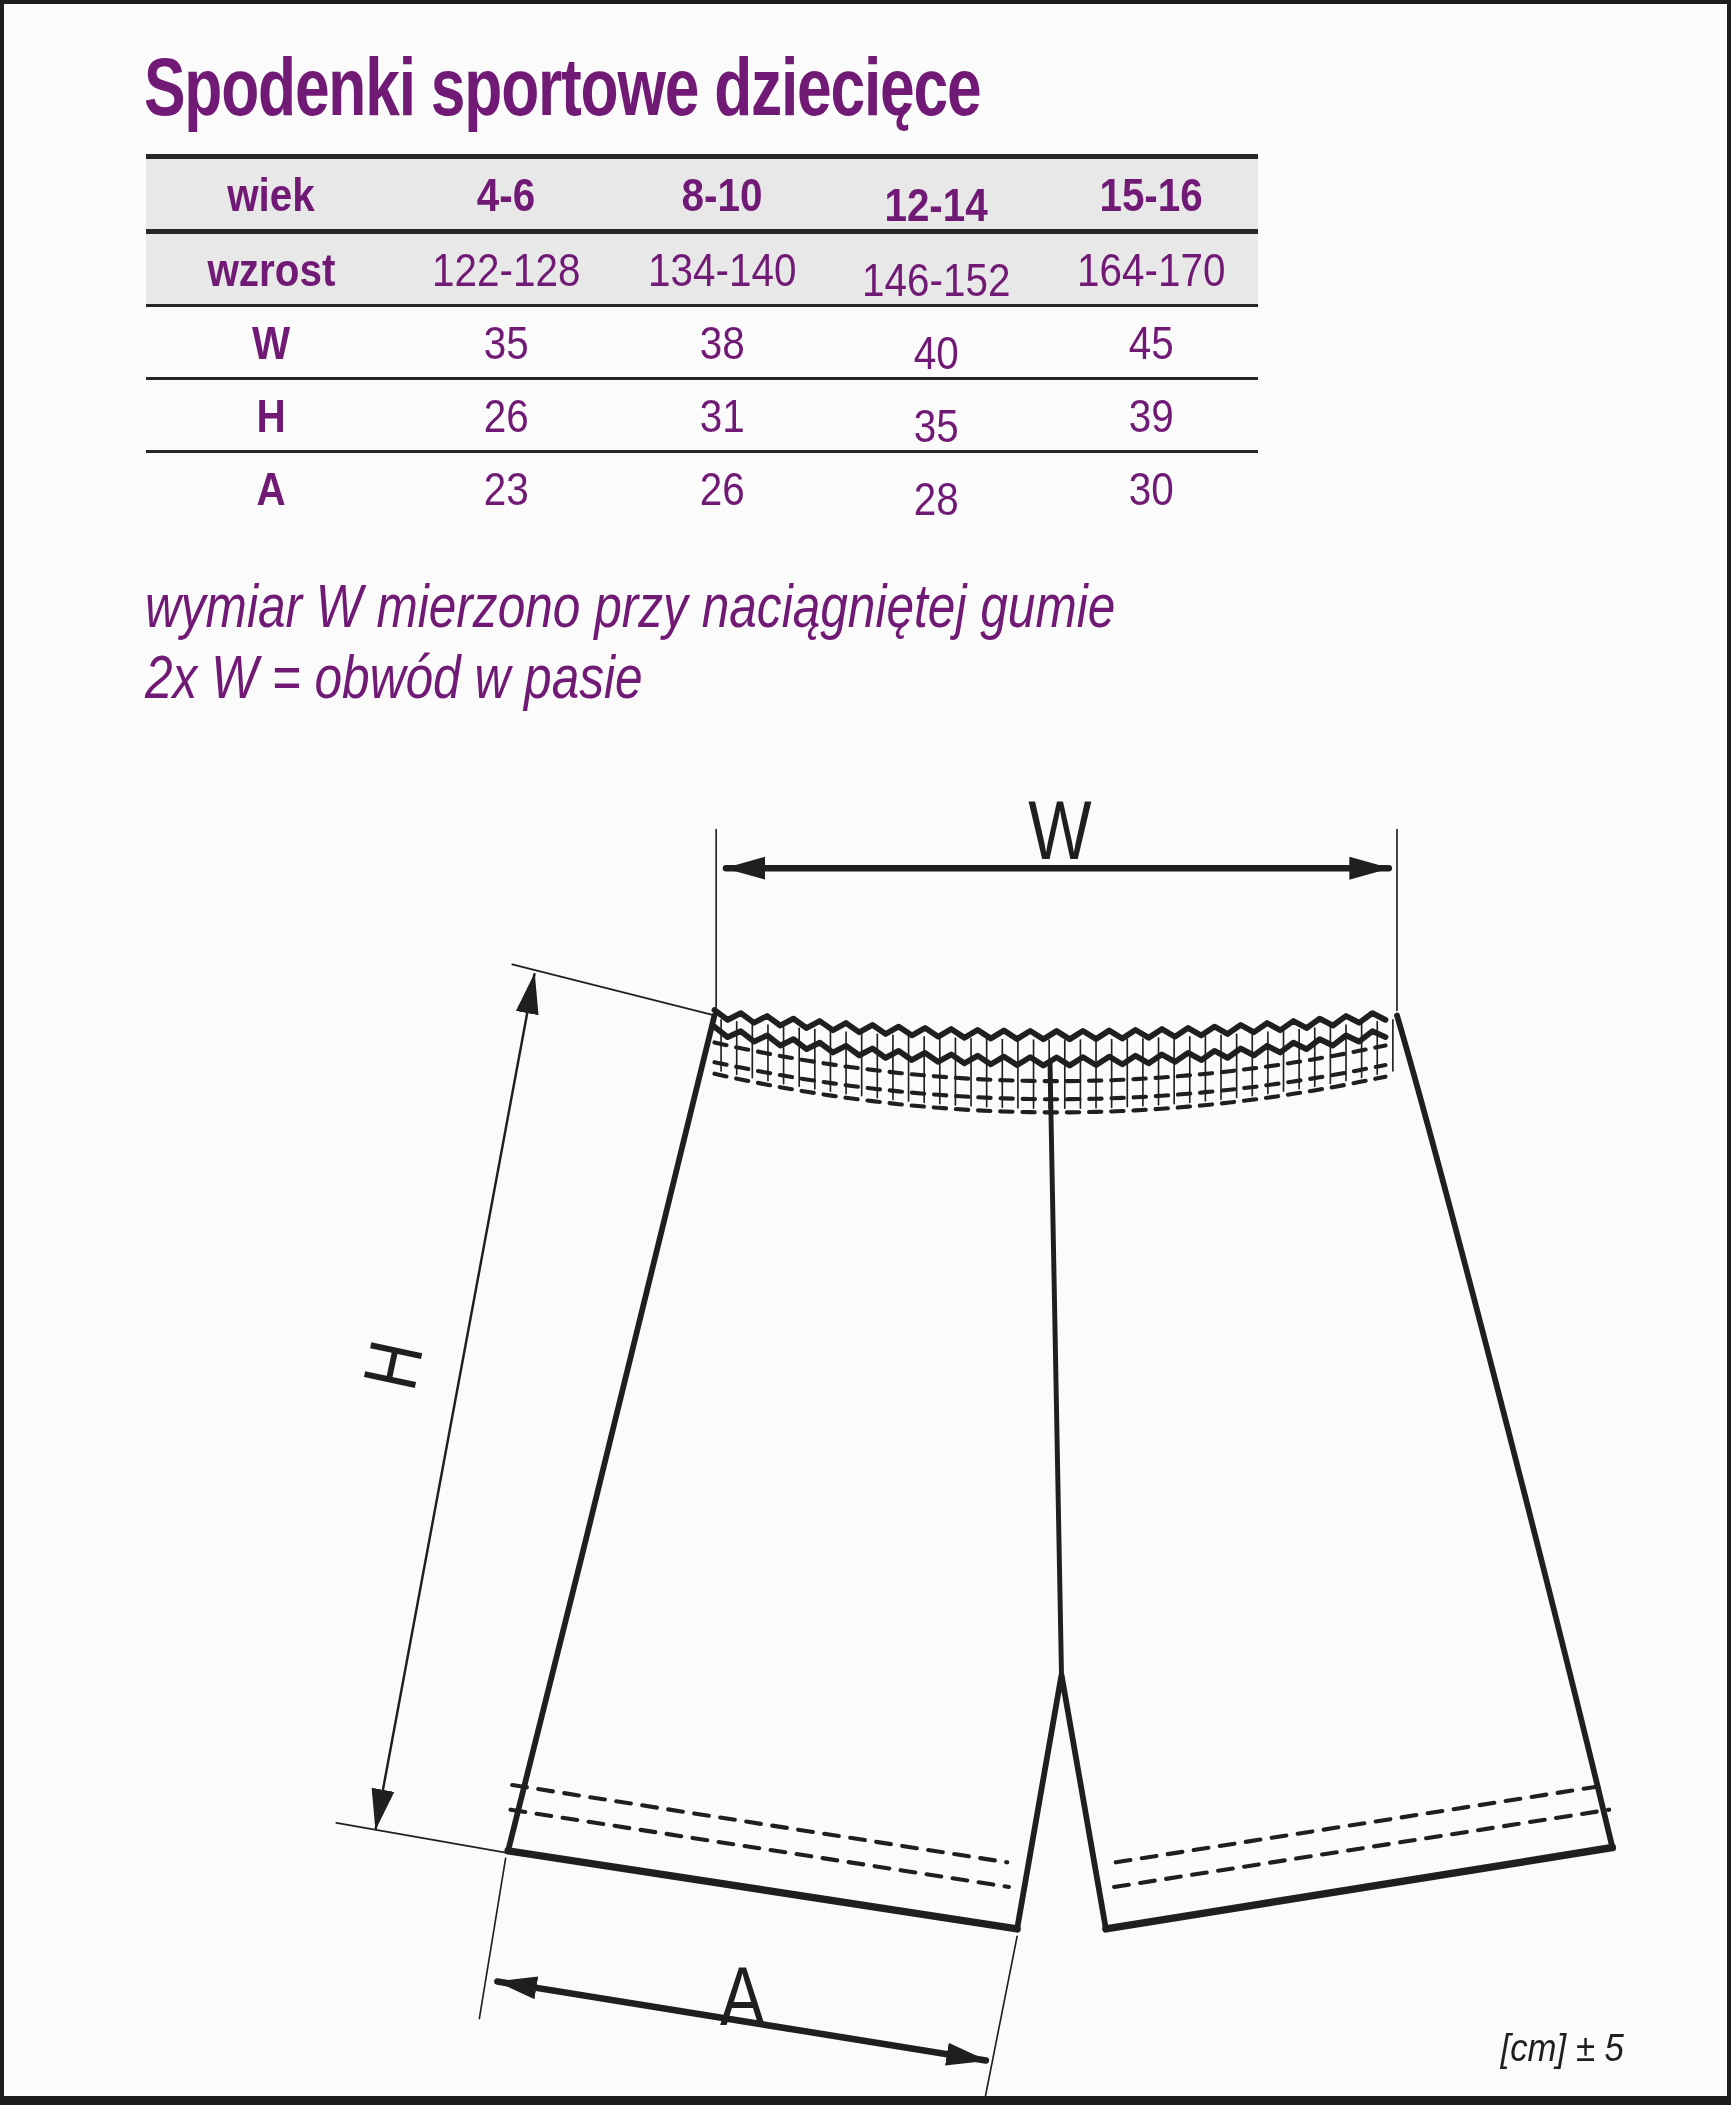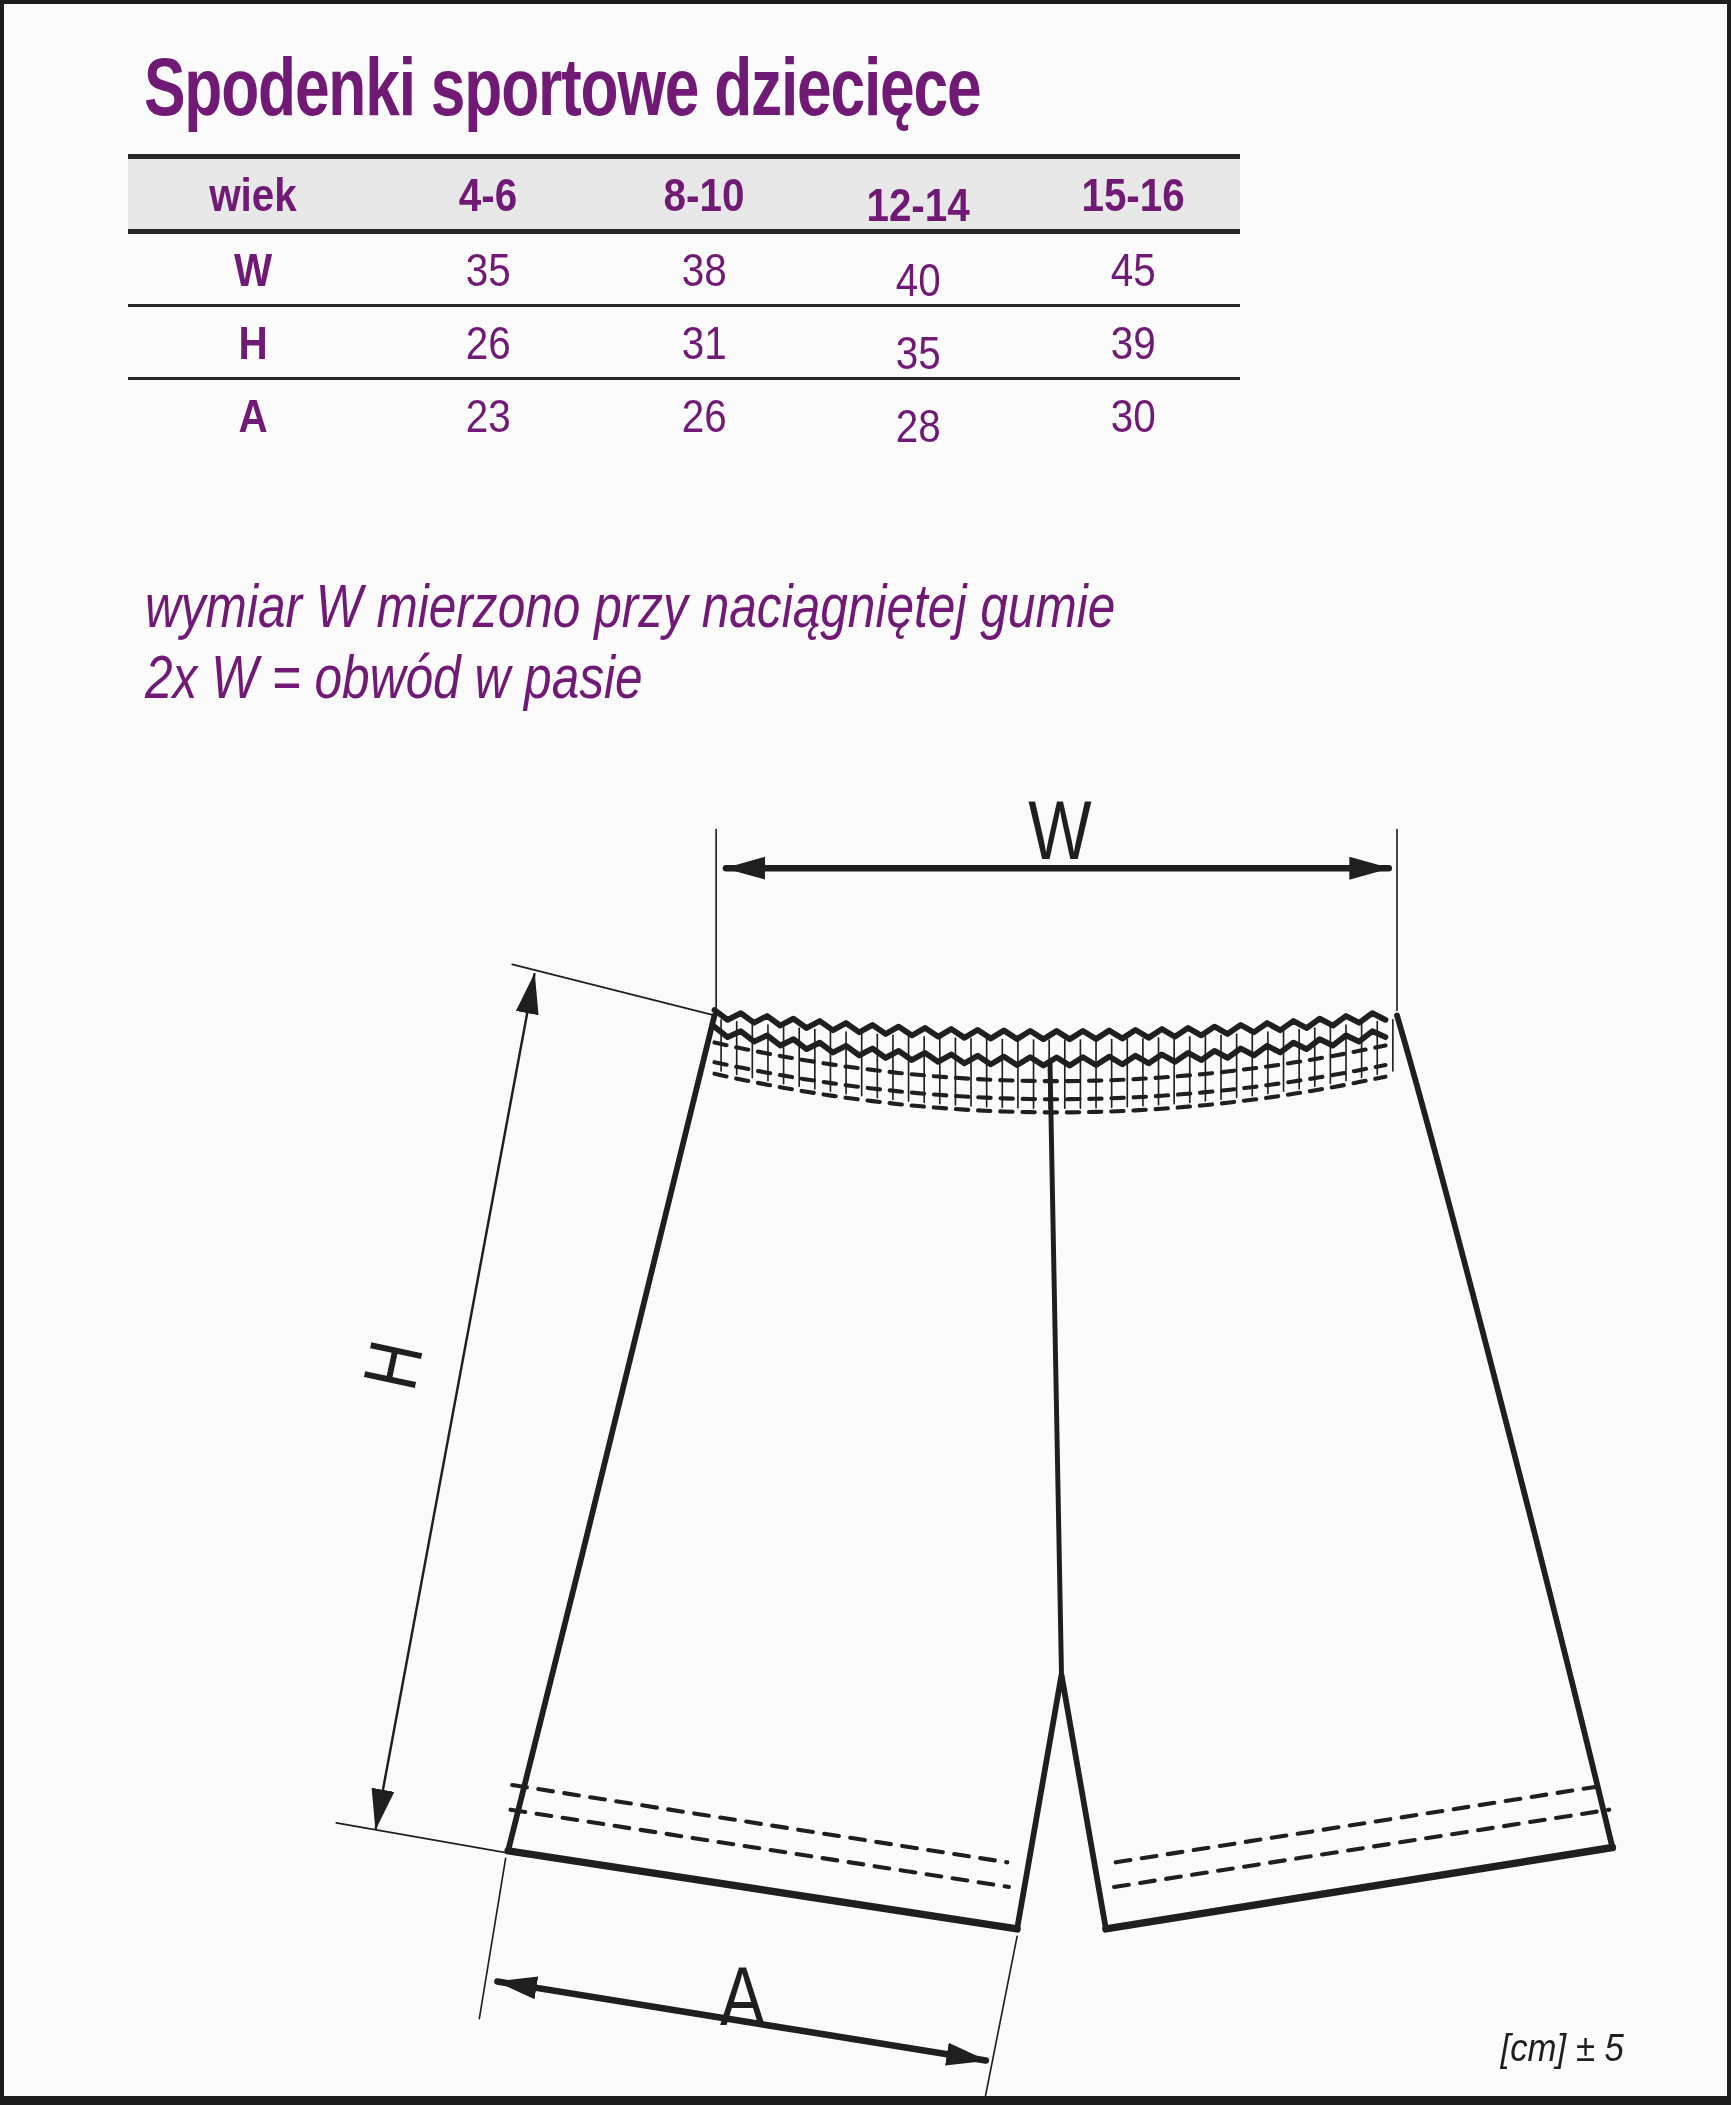--- a/index.html
+++ b/index.html
@@ -7,21 +7,21 @@
     position:relative;width:1731px;height:2105px;box-sizing:border-box;
     background:#fbfbfb;color:#701a75;
     border:4.1px solid #1d1d1d;border-bottom-width:9px;
     font-family:"Liberation Sans",sans-serif;overflow:hidden;
   }
   .title{
     position:absolute;left:140px;top:36px;font-size:82px;font-weight:bold;
     letter-spacing:-1.6px;white-space:nowrap;
     transform:scaleX(.76);transform-origin:0 50%;
   }
-  .sizes{position:absolute;left:124px;top:150px;width:1112px;border-top:5.8px solid #272727;}
+  .sizes{position:absolute;left:142px;top:150px;width:1112px;border-top:5.8px solid #272727;}
   .trow{display:flex;align-items:center;height:70px;border-bottom:3.3px solid #272727;}
   .trow.hd{border-bottom-width:5.8px;}
   .trow.gy{background:#e8e8e8;}
   .trow.nb{border-bottom:none;}
   .tc{text-align:center;font-size:47px;}
   .c0{width:22.5%;}.c1{width:19.8%;}.c2{width:19%;}.c3{width:19.5%;margin-top:20px;}.c4{width:19.2%;}
   .b{font-weight:bold;}
   .cnd{display:inline-block;transform:scaleX(.86);white-space:nowrap;}
   .note{
     position:absolute;left:141px;top:566px;font-size:62px;font-style:italic;
@@ -36,20 +36,27 @@
 
   <div class="title">Spodenki sportowe dziecięce</div>
 
   <div class="sizes">
     <div class="trow hd gy">
       <div class="tc c0 b"><span class="cnd">wiek</span></div>
       <div class="tc c1 b"><span class="cnd">4-6</span></div>
       <div class="tc c2 b"><span class="cnd">8-10</span></div>
       <div class="tc c3 b"><span class="cnd">12-14</span></div>
       <div class="tc c4 b"><span class="cnd">15-16</span></div>
+    </div>
+    <div class="trow gy">
+      <div class="tc c0 b"><span class="cnd">wzrost</span></div>
+      <div class="tc c1"><span class="cnd">122-128</span></div>
+      <div class="tc c2"><span class="cnd">134-140</span></div>
+      <div class="tc c3"><span class="cnd">146-152</span></div>
+      <div class="tc c4"><span class="cnd">164-170</span></div>
     </div>
     <div class="trow">
       <div class="tc c0 b"><span class="cnd">W</span></div>
       <div class="tc c1"><span class="cnd">35</span></div>
       <div class="tc c2"><span class="cnd">38</span></div>
       <div class="tc c3"><span class="cnd">40</span></div>
       <div class="tc c4"><span class="cnd">45</span></div>
     </div>
     <div class="trow">
       <div class="tc c0 b"><span class="cnd">H</span></div>

